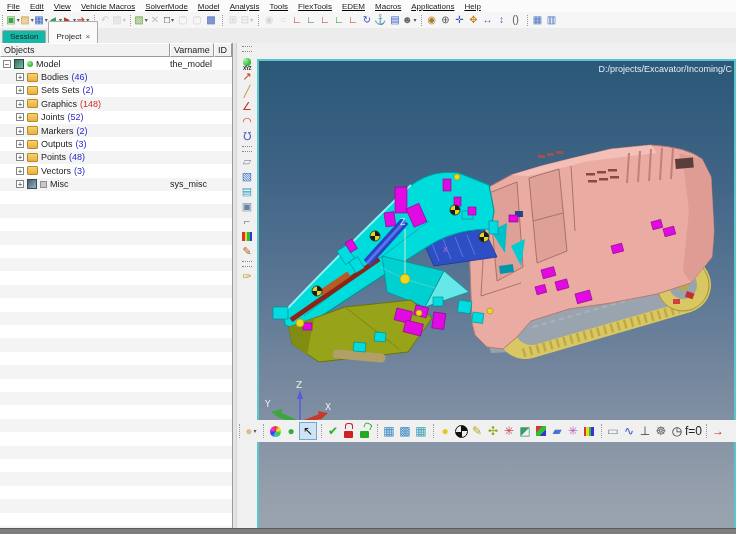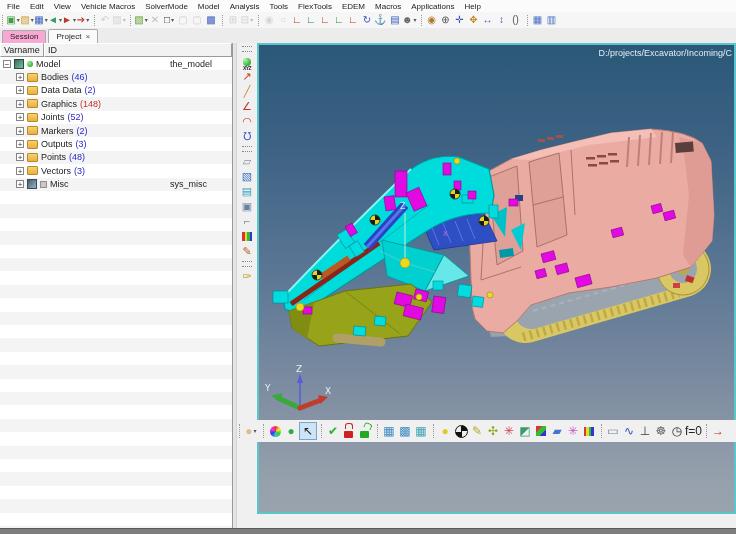--- a/index.html
+++ b/index.html
@@ -1,20 +1,20 @@
 <!DOCTYPE html>
 <html><head>
 <meta charset="utf-8">
 <style>
   html,body{margin:0;padding:0;}
   body{width:736px;height:534px;overflow:hidden;font-family:"Liberation Sans",sans-serif;background:#f0f0f0;position:relative;-webkit-font-smoothing:antialiased;}
   .app{position:absolute;inset:0;}
 
   
-  .menubar{position:absolute;top:0;left:0;right:0;height:12px;background:#fbfbfb;display:flex;align-items:center;padding-left:2px;border-bottom:1px solid #eee;}
+  .menubar{position:absolute;top:0;left:0;right:0;height:12px;background:#fbfbfb;display:flex;align-items:center;padding-left:2px;border-bottom:1px solid #eee;text-decoration:underline;}
   .menu-item{font-size:8px;color:#1a1a1a;padding:0 5px;line-height:11px;white-space:nowrap;cursor:default;}
 
   
   .toolbar{position:absolute;top:12px;left:0;right:0;height:16px;background:#f6f6f6;display:flex;align-items:center;overflow:hidden;}
   .tgroup{display:flex;align-items:center;padding:0 2px;}
   .tgroup::before{content:"";border-left:1px dotted #9a9a9a;height:11px;margin-right:3px;}
   .tbi{display:inline-flex;align-items:center;justify-content:center;min-width:14px;height:14px;font-size:10px;line-height:1;position:relative;cursor:default;flex:none;white-space:nowrap;}
   .tbi i{font-style:normal;font-size:6px;color:#555;margin-left:1px;}
   .tbi b{position:absolute;bottom:-2px;left:50%;transform:translateX(-50%);font-size:5px;color:#222;font-weight:700;letter-spacing:-0.5px;}
   .tbi.dis{opacity:.35;filter:grayscale(85%);}
@@ -25,22 +25,22 @@
   .tbi.bars::after{content:"";width:10px;height:9px;background:linear-gradient(90deg,#d33 0 25%,#dd3 25% 50%,#3b3 50% 75%,#33d 75%);}
   .tbi.lock-red::before,.tbi.lock-green::before{content:"";position:absolute;top:0px;left:4px;width:6px;height:5px;border:1.5px solid #c22;border-bottom:none;border-radius:3px 3px 0 0;}
   .tbi.lock-red::after,.tbi.lock-green::after{content:"";position:absolute;bottom:1px;left:3px;width:9px;height:7px;background:#c22;border-radius:1px;}
   .tbi.lock-green::before{border-color:#2a2;transform:translateX(3px) rotate(25deg);}
   .tbi.lock-green::after{background:#2a2;}
   .tbi.xyz-ball{flex-direction:column;}
   .tbi.xyz-ball::before{content:"";width:8px;height:8px;border-radius:50%;background:radial-gradient(circle at 2px 2px,#9f9,#1a8a1a);}
 
   
   .tabstrip{position:absolute;top:28px;left:0;right:0;height:15px;background:#ececec;display:flex;align-items:flex-end;padding-left:2px;}
-  .tab{font-size:8px;color:#222;background:#f9a8d4;border:1px solid #aaa;border-bottom:none;padding:1px 7px 2px 7px;margin-right:2px;border-radius:2px 2px 0 0;}
-  .tab.active{background:#fafafa;padding-top:2px;margin-top:16px;}
+  .tab{font-size:8px;color:#222;background:#14b8a6;border:1px solid #aaa;border-bottom:none;padding:1px 7px 2px 7px;margin-right:2px;border-radius:2px 2px 0 0;}
+  .tab.active{background:#fafafa;padding-top:10px;margin-top:16px;}
   .tab .closex{margin-left:4px;color:#555;font-size:8px;}
 
   
   .main{position:absolute;top:43px;left:0;right:0;bottom:6px;display:flex;}
   .leftpanel{width:232px;flex:none;background:#fff;display:flex;flex-direction:column;overflow:hidden;}
   .phead{height:14px;display:flex;flex:none;}
   .pcell{font-size:9px;color:#222;background:#f2f2f2;border:1px solid #9a9a9a;border-top-color:#fff;border-left-color:#fff;padding:0 3px;line-height:12px;box-sizing:border-box;overflow:hidden;}
   .pc-obj{width:170px;}.pc-var{width:44px;}.pc-id{flex:1;}
   .rows{flex:1;position:relative;background:repeating-linear-gradient(to bottom,#ffffff 0,#ffffff 13.4px,#f4f4f4 13.4px,#f4f4f4 26.8px);}
   .trow{height:13.4px;display:flex;align-items:center;font-size:9px;padding-left:3px;position:relative;}
@@ -57,21 +57,21 @@
   .tcount.red{color:#c83028;}
   .tvar{position:absolute;left:170px;color:#222;font-size:9px;}
   .vdiv{width:5px;flex:none;background:#e4e4e4;border-left:1px solid #9a9a9a;border-right:1px solid #d4d4d4;box-sizing:border-box;}
 
   
   .work{flex:1;position:relative;background:#f0f0f0;overflow:hidden;}
   .vtoolbar{position:absolute;left:0;top:0;bottom:0;width:20px;display:flex;flex-direction:column;align-items:center;padding-top:1px;}
   .vtoolbar .tbi{min-width:16px;height:15px;font-size:11px;}
   .vhandle{width:10px;height:4px;border-top:1px dotted #888;border-bottom:1px dotted #888;margin:2px 0;flex:none;}
   .vgroup{display:flex;flex-direction:column;align-items:center;}
-  .viewport{position:absolute;left:20px;top:0;width:479px;height:471px;box-sizing:border-box;border:2px solid #5ac6cc;background:linear-gradient(180deg,#2b5878 0%,#3d6284 22%,#5a7694 48%,#7b8ba0 72%,#97a1ad 94%,#99a3ae 100%);overflow:hidden;}
+  .viewport{position:absolute;left:20px;top:16px;width:479px;height:471px;box-sizing:border-box;border:2px solid #5ac6cc;background:linear-gradient(180deg,#2b5878 0%,#3d6284 22%,#5a7694 48%,#7b8ba0 72%,#97a1ad 94%,#99a3ae 100%);overflow:hidden;}
   .vppath{position:absolute;top:3px;right:2px;font-size:9px;color:#e3ebf3;white-space:nowrap;}
   .viewport svg{position:absolute;left:0;top:0;}
   .btoolbar{position:absolute;left:0;top:377px;right:0;height:22px;display:flex;align-items:center;background:#f0f0f0;overflow:hidden;}
   .btoolbar .tbi{min-width:16px;height:16px;font-size:12px;}
   .btoolbar .tgroup::before{height:14px;}
 
   
   .bottombar{position:absolute;left:0;right:0;bottom:0;height:6px;background:#7e7e7e;border-top:1px solid #5a5a5a;box-sizing:border-box;}
 
   text{font-family:"DejaVu Sans",sans-serif;}
@@ -152,41 +152,42 @@
   </div>
 
   <div class="tabstrip">
     <div class="tab"><span>Session</span></div>
     <div class="tab active"><span>Project</span><span class="closex">×</span></div>
   </div>
 
   <div class="main">
     <div class="leftpanel">
       <div class="phead">
+        <div class="pcell pc-obj">Objects</div>
         <div class="pcell pc-var">Varname</div>
         <div class="pcell pc-id">ID</div>
       </div>
       <div class="rows">
         <div class="trow">
           <span class="exp">−</span>
           <span class="ticon model"></span>
           <span class="model-dot"></span>
           <span class="tlabel">Model</span>
           <span class="tvar">the_model</span>
         </div>
         <div class="trow lv1">
           <span class="exp">+</span>
           <span class="ticon folder"></span>
           <span class="tlabel">Bodies</span>
           <span class="tcount">(46)</span>
         </div>
         <div class="trow lv1">
           <span class="exp">+</span>
           <span class="ticon folder"></span>
-          <span class="tlabel">Data Data</span>
+          <span class="tlabel">Sets Sets</span>
           <span class="tcount">(2)</span>
         </div>
         <div class="trow lv1">
           <span class="exp">+</span>
           <span class="ticon folder"></span>
           <span class="tlabel">Graphics</span>
           <span class="tcount red">(148)</span>
         </div>
         <div class="trow lv1">
           <span class="exp">+</span>

